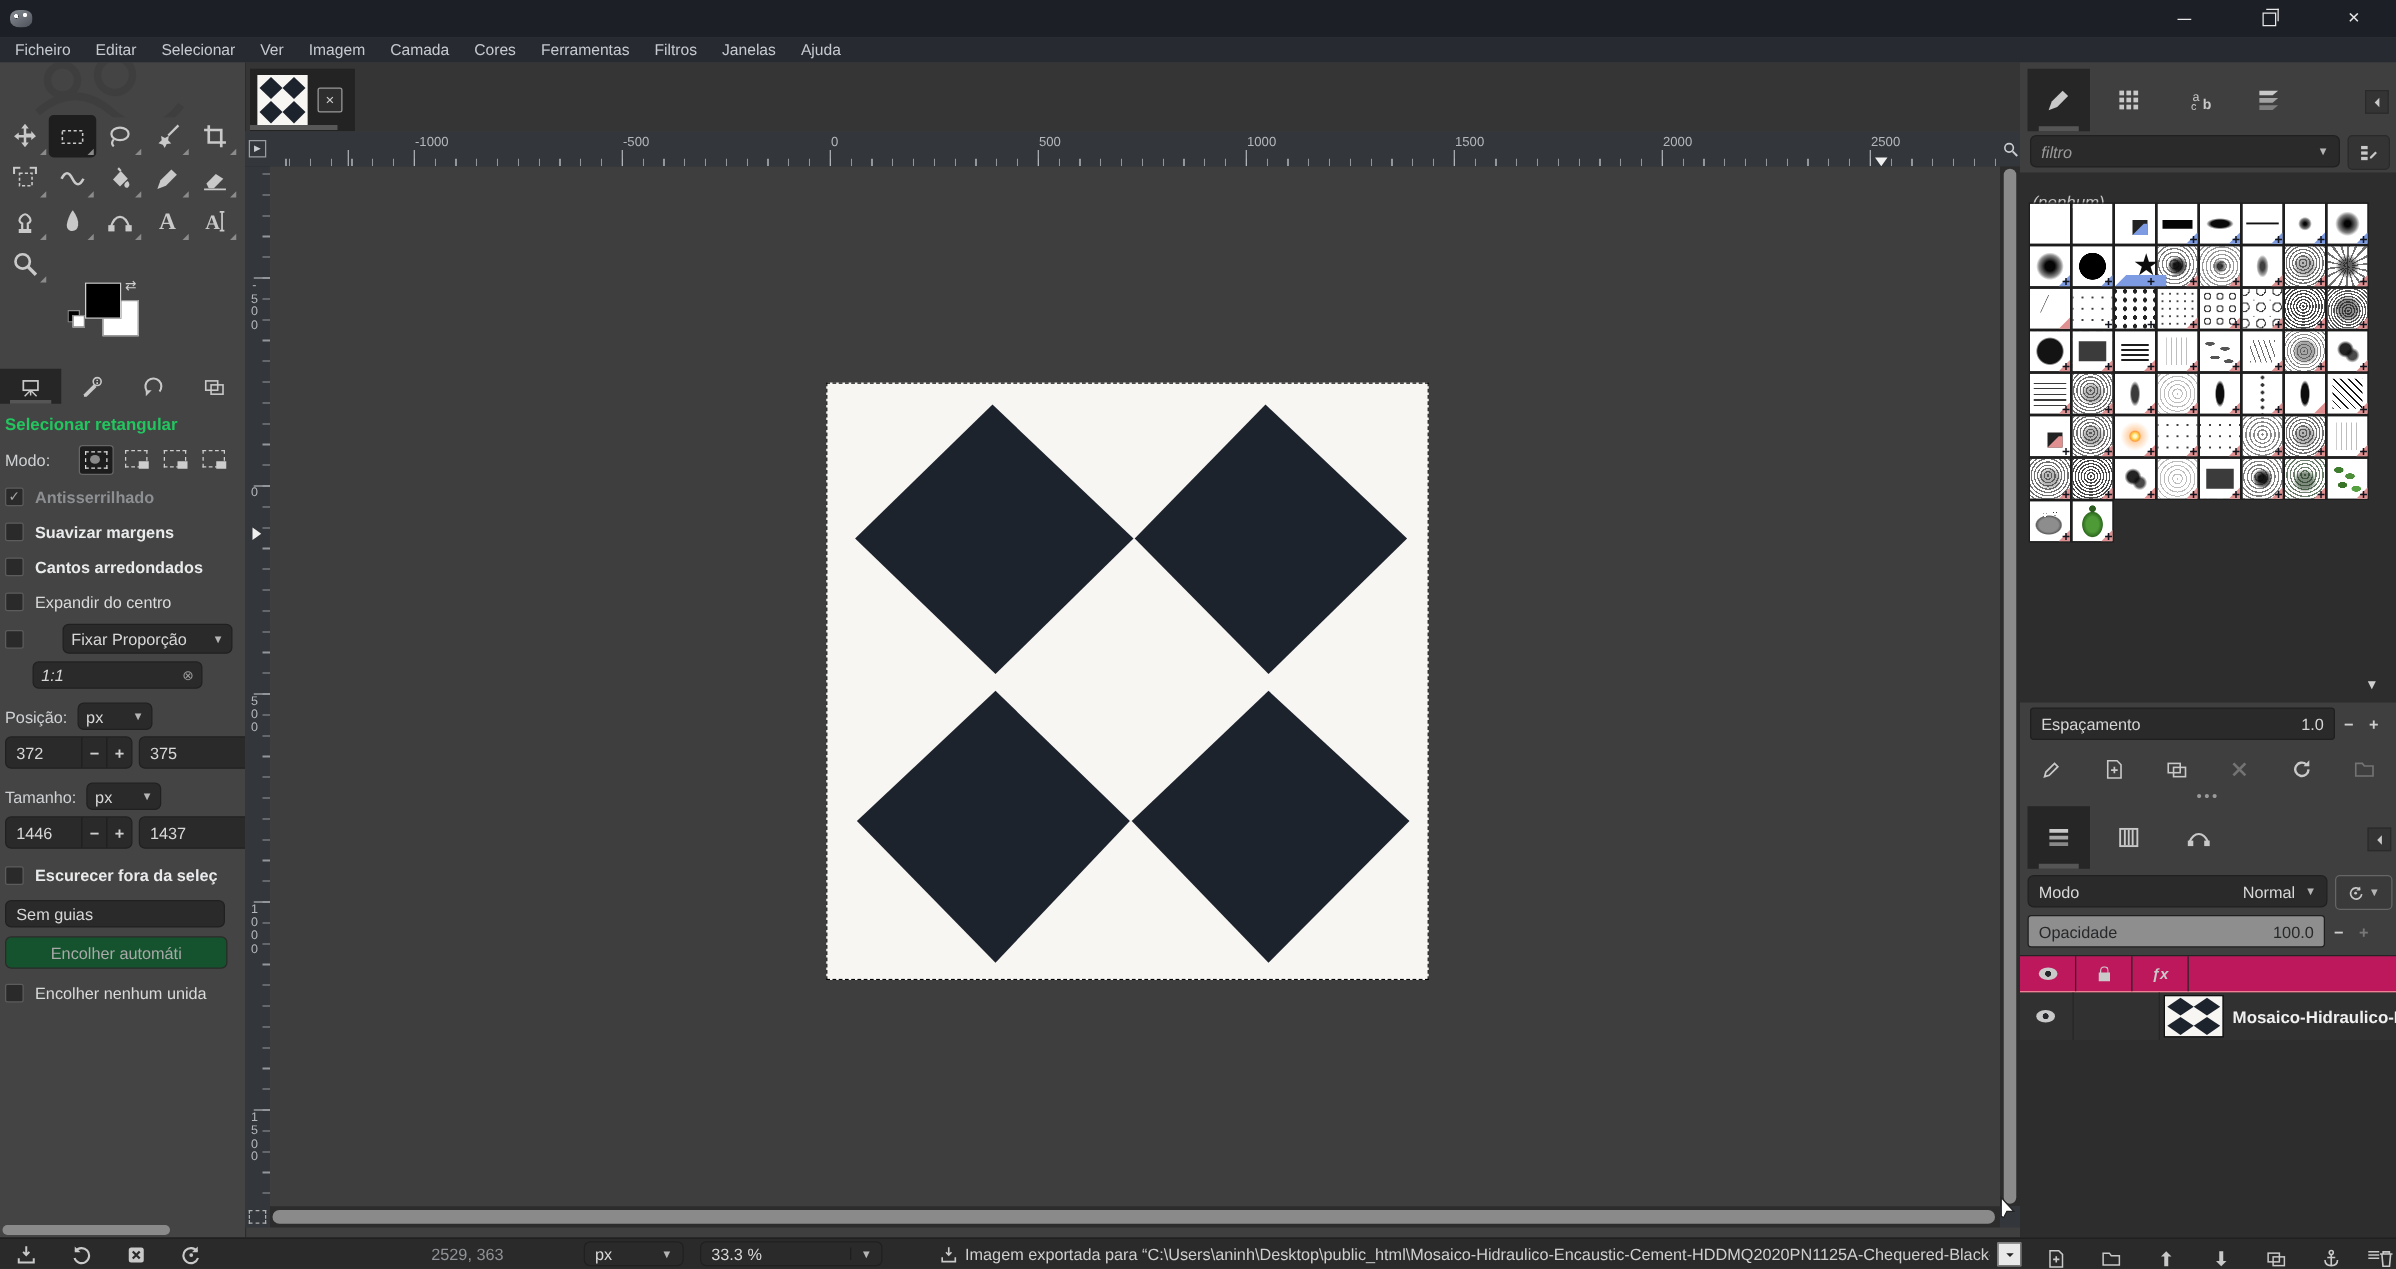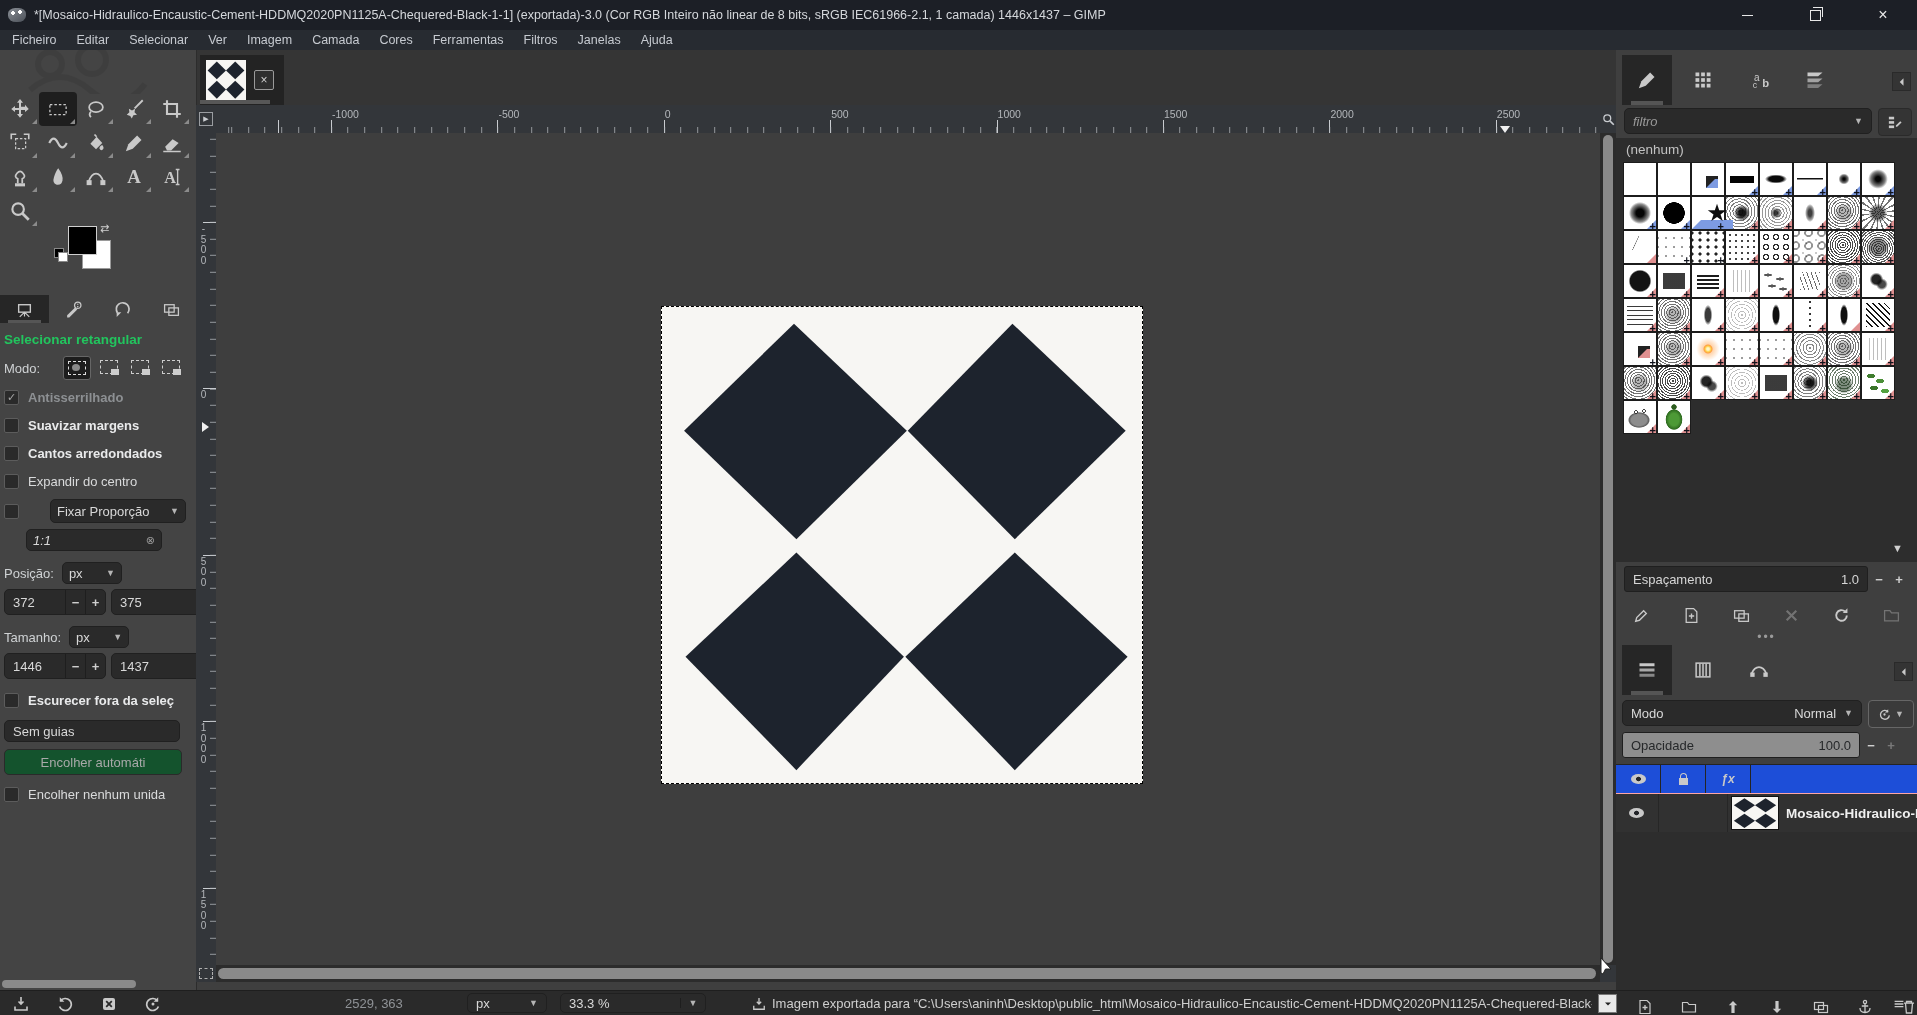--- a/index.html
+++ b/index.html
@@ -125,42 +125,42 @@
   #dock-grip i{width:3px;height:3px;border-radius:50%;background:#9a9a9a}
   #rd-tabs{left:6px;top:5px;width:240px;height:50px;display:flex}
   .rd-tab{width:50px;height:50px;margin-right:6px;display:flex;align-items:center;justify-content:center;position:relative}
   .rd-tab.active{background:#262626}
   .rd-tab.active::after{content:"";position:absolute;left:9px;bottom:0;width:32px;height:4px;background:#555}
   .collapse-btn{position:absolute;width:17px;height:17px;border:1px solid #2a2a2a;background:#343434;display:flex;align-items:center;justify-content:center}
   #brush-panel{left:0;top:88px;width:301px;height:424px;background:#2d2d2d}
   #filter-entry{left:8px;top:-30px;width:248px;height:26px;display:flex;align-items:center;justify-content:space-between;padding:0 8px;box-sizing:border-box}
   #filter-entry .ph{font-style:italic;color:#9a9a9a}
   #filter-btn{left:262px;top:-30px;width:32px;height:26px;border:1px solid #2a2a2a;background:#343434;border-radius:4px;display:flex;align-items:center;justify-content:center}
-  #brush-name{left:10px;top:4px;color:#c2c2c2;font-size:13.5px}
+  #brush-name{left:10px;top:16px;font-style:italic;color:#c2c2c2;font-size:13.5px}
   #brush-grid{left:8px;top:25px;display:grid;grid-template-columns:repeat(8,32px);grid-auto-rows:32px;gap:2px}
   .cell{position:relative;width:32px;height:32px;background:#fff;outline:1px solid #1c1c1c;background-repeat:no-repeat;background-position:center}
   .corner-b::after,.corner-r::after{content:"";position:absolute;right:0;bottom:0;border-left:9px solid transparent;border-bottom:9px solid #7d9be2;z-index:1}
   .corner-r::after{border-bottom-color:#e09090}
   .pl::before{content:"+";position:absolute;right:0;bottom:-3px;font-size:11px;color:#10131c;z-index:2;font-weight:bold}
   #brush-chevron{left:276px;top:492px;color:#cfcfcf;font-size:11px}
   #spacing-row{left:0;top:516px;width:301px;height:26px}
   #spacing-track{left:8px;top:0;width:244px;height:26px;background:#2a2a2a;border:1px solid #1f1f1f;border-radius:3px;display:flex;align-items:center;justify-content:space-between;padding:0 8px;box-sizing:border-box}
   .mini-btn{position:absolute;top:3px;width:18px;height:20px;color:#cfcfcf;display:flex;align-items:center;justify-content:center;font-weight:bold}
   #brush-actions{left:4px;top:552px;width:292px;height:28px;display:flex;justify-content:space-between;padding:0 6px;box-sizing:border-box}
   .act-btn{width:30px;height:26px;display:flex;align-items:center;justify-content:center}
   .act-btn.disabled{opacity:.38}
   #dots-grip{left:0;top:583px;width:301px;text-align:center;color:#9a9a9a;font-size:12px;letter-spacing:2px;line-height:8px}
   #ly-tabs{left:6px;top:595px;width:200px;height:48px;display:flex}
   #modo-row2{left:0;top:650px;width:301px;height:26px}
   #modo-combo{left:6px;top:0;width:240px;height:26px;display:flex;align-items:center;justify-content:space-between;padding:0 8px;box-sizing:border-box}
   #modo-combo .v{display:flex;align-items:center;gap:8px}
   #switch-btn{left:252px;top:0;width:44px;height:26px;border:1px solid #666;border-radius:4px;display:flex;align-items:center;justify-content:center;gap:4px;color:#cfcfcf;background:#3a3a3a}
   #opacity-row{left:0;top:682px;width:301px;height:26px}
   #opacity-track{left:6px;top:0;width:238px;height:26px;background:#8e8e8e;border:1px solid #1f1f1f;border-radius:3px;display:flex;align-items:center;justify-content:space-between;padding:0 8px;box-sizing:border-box;color:#26282a}
-  #lock-bar{left:0;top:714px;width:301px;height:28px;background:#1d4ed8;border-top:1px solid #242424;border-bottom:1px solid #fca5a5;display:flex}
+  #lock-bar{left:0;top:714px;width:301px;height:28px;background:#be185d;border-top:1px solid #242424;border-bottom:1px solid #fca5a5;display:flex}
   .lock-cell{width:44px;height:100%;border-right:1px solid #242424;display:flex;align-items:center;justify-content:center}
   .eye{width:15px;height:10px;border-radius:50%;background:radial-gradient(circle 2.6px at 50% 50%,#24262a 0 2.2px,#c9c9c9 2.6px)}
   .padlock{width:9px;height:7px;background:#c9c9c9;position:relative;margin-top:4px}
   .padlock::before{content:"";position:absolute;left:1px;top:-5px;width:5px;height:5px;border:1.5px solid #c9c9c9;border-bottom:none;border-radius:4px 4px 0 0}
   .fx{font-style:italic;font-weight:bold;color:#c9c9c9;font-size:12px}
   #layer-row{left:0;top:744px;width:301px;height:38px;background:#313131;border-bottom:1px solid #262626;display:flex;align-items:center}
   #layer-eye{width:44px;display:flex;justify-content:center;border-right:1px solid #262626;height:100%;align-items:center}
   #layer-spacer{width:72px;height:100%;border-right:1px solid #262626}
   #layer-thumb{width:46px;height:32px;background:#fff;margin-left:4px;outline:1px solid #111}
   #layer-name{margin-left:8px;font-weight:bold;color:#f0f0f0;white-space:nowrap;overflow:hidden;font-size:13.5px}
@@ -178,21 +178,20 @@
   #sb-msg{left:772px;top:5px;width:820px;color:#cfcfcf;font-size:13px;white-space:nowrap;overflow:hidden}
   #sb-tabmenu{left:1598px;top:3px;width:17px;height:17px;background:#e9e9e9;border:1px solid #777;display:flex;align-items:center;justify-content:center}
   #sb-layer-actions{left:1630px;top:3px;display:flex;gap:14px}
   #sb-cfg{left:1890px;top:4px}
 </style>
 </head>
 <body>
 
 <div class="abs" id="titlebar">
   <div id="app-icon"></div>
-  <div id="title-text">*[Mosaico-Hidraulico-Encaustic-Cement-HDDMQ2020PN1125A-Chequered-Black-1-1] (exportada)-3.0 (Cor RGB Inteiro não linear de 8 bits, sRGB IEC61966-2.1, 1 camada) 1446x1437 – GIMP</div>
   <div id="win-controls">
     <div class="win-btn">
         <span class="glyph-min"></span>
       </div>
     <div class="win-btn">
         <span class="glyph-restore"></span>
       </div>
     <div class="win-btn">
         <span class="glyph-close">×</span>
       </div>

